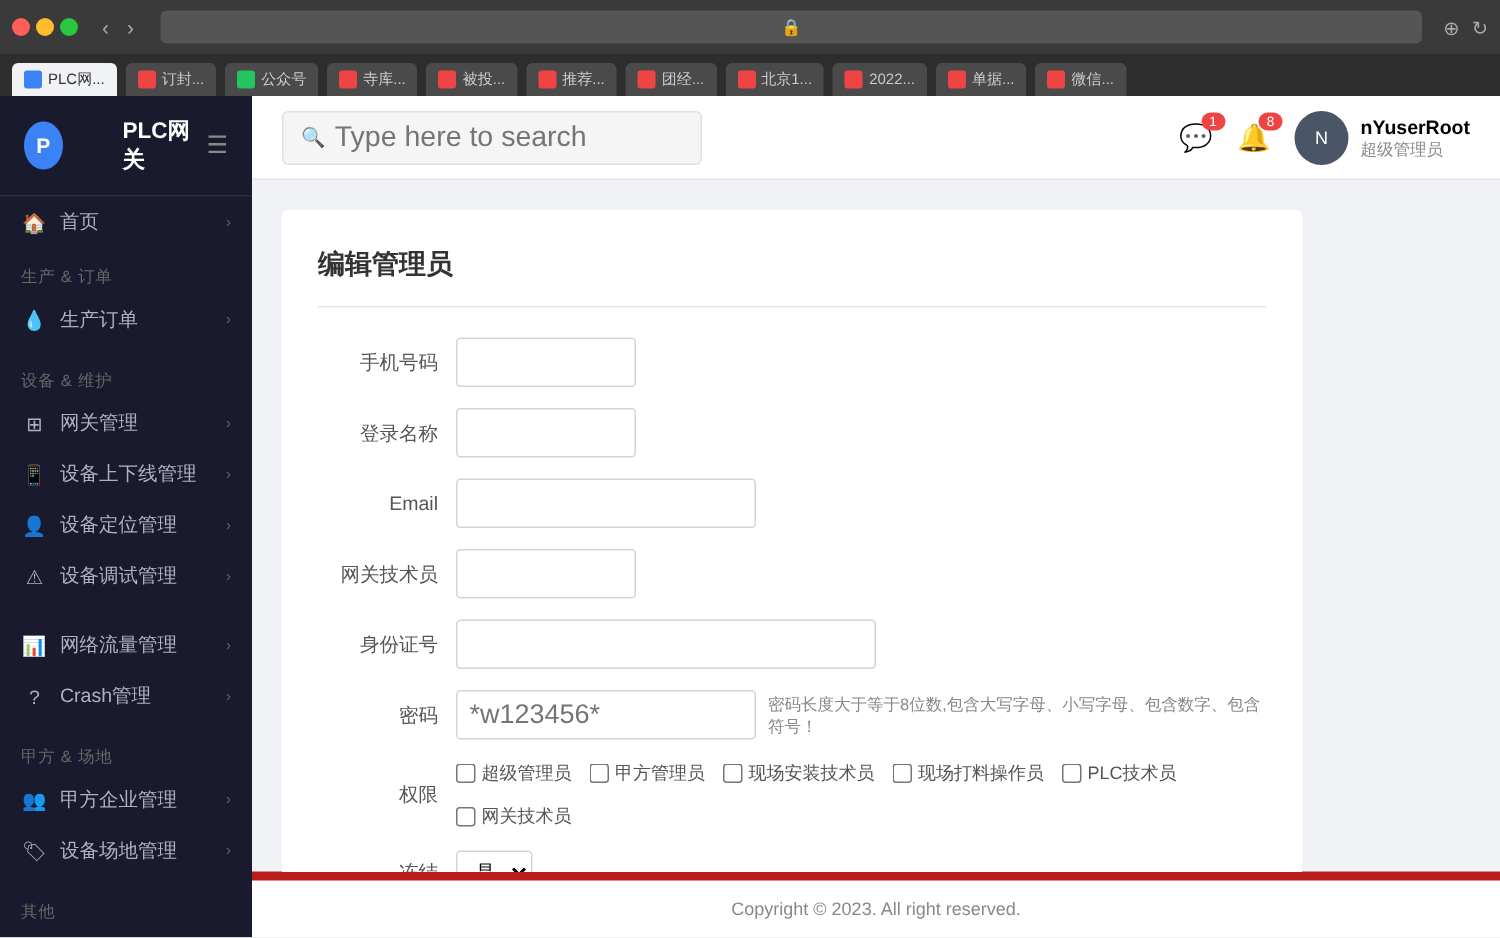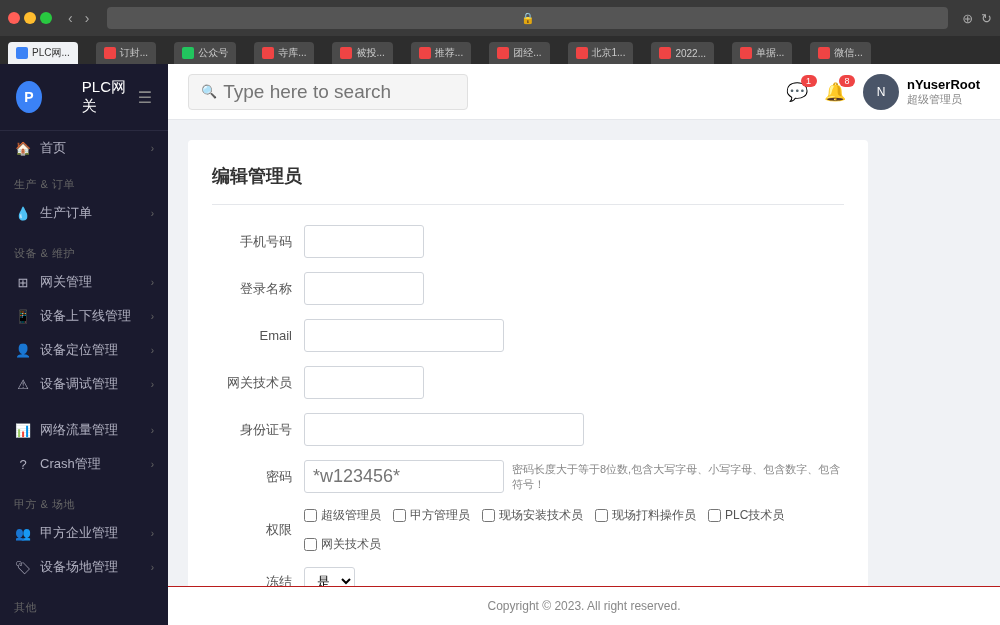--- a/index.html
+++ b/index.html
@@ -11,36 +11,36 @@
     .browser-btn { width: 12px; height: 12px; border-radius: 50%; border: none; cursor: pointer; }
     .btn-red { background: #ff5f57; }
     .btn-yellow { background: #ffbd2e; }
     .btn-green { background: #28c840; }
     .browser-nav { display: flex; gap: 4px; margin-left: 6px; }
     .nav-arrow { background: none; border: none; color: #aaa; font-size: 14px; cursor: pointer; padding: 2px 4px; }
     .address-bar { flex: 1; background: #555; border-radius: 4px; height: 22px; display: flex; align-items: center; justify-content: center; color: #ccc; font-size: 11px; margin: 0 8px; }
     .browser-icons { display: flex; gap: 8px; color: #aaa; font-size: 13px; }
 
     
-    .tabs-bar { background: #2d2d2d; height: 28px; display: flex; align-items: flex-end; padding: 0 8px; gap: 18px; overflow: hidden; flex-shrink: 0; }
+    .tabs-bar { background: #2d2d2d; height: 28px; display: flex; align-items: flex-end; padding: 0 8px; gap: 6px; overflow: hidden; flex-shrink: 0; }
     .tab { background: #4a4a4a; color: #ccc; font-size: 10px; padding: 4px 8px; border-radius: 4px 4px 0 0; display: flex; align-items: center; gap: 4px; white-space: nowrap; max-width: 90px; cursor: pointer; height: 22px; }
     .tab.active { background: #f0f2f5; color: #333; }
     .tab-favicon { width: 12px; height: 12px; background: #888; border-radius: 2px; flex-shrink: 0; }
     .tab-favicon.plc { background: #3b82f6; }
     .tab-favicon.red { background: #ef4444; }
     .tab-favicon.green { background: #22c55e; }
 
     
     .app { display: flex; flex: 1; overflow: hidden; }
 
     
     .sidebar { width: 168px; background: #1a1a2e; color: #c8c8d4; display: flex; flex-direction: column; flex-shrink: 0; overflow-y: auto; }
     .sidebar-logo { display: flex; align-items: center; gap: 8px; padding: 14px 16px; border-bottom: 1px solid #2a2a40; }
     .logo-icon { width: 32px; height: 32px; background: #3b82f6; border-radius: 50%; display: flex; align-items: center; justify-content: center; color: white; font-size: 14px; font-weight: bold; }
-    .logo-text { color: white; font-size: 15px; font-weight: normal; margin-left: 32px; }
+    .logo-text { color: white; font-size: 15px; font-weight: bold; margin-left: 32px; }
     .sidebar-menu-icon { margin-left: auto; color: #888; cursor: pointer; font-size: 16px; }
 
     .sidebar-section { padding: 8px 0 4px 0; }
     .sidebar-section-title { font-size: 11px; color: #666; padding: 4px 14px; letter-spacing: 0.5px; }
     .sidebar-item { display: flex; align-items: center; padding: 8px 14px; cursor: pointer; color: #b0b0c0; font-size: 13px; position: relative; }
     .sidebar-item .item-icon { width: 18px; height: 18px; margin-right: 8px; flex-shrink: 0; display: flex; align-items: center; justify-content: center; }
     .sidebar-item .chevron { margin-left: auto; font-size: 10px; color: #666; }
 
     
     .main { flex: 1; display: flex; flex-direction: column; overflow: hidden; }
@@ -71,21 +71,21 @@
     .input-lg { width: 280px; }
 
     .password-hint { font-size: 11px; color: #888; margin-left: 8px; }
 
     .checkboxes { display: flex; align-items: center; gap: 12px; flex-wrap: wrap; }
     .checkbox-item { display: flex; align-items: center; gap: 4px; font-size: 12px; color: #555; }
     .checkbox-item input { cursor: pointer; }
 
     .select-input { border: 1px solid #d1d5db; border-radius: 3px; padding: 5px 8px; font-size: 13px; background: white; cursor: pointer; outline: none; }
 
-    .footer { background: white; text-align: center; padding: 12px; font-size: 12px; color: #888; border-top: 1px solid #b91c1c; flex-shrink: 0; }
+    .footer { background: white; text-align: center; padding: 12px; font-size: 12px; color: #888; border-top: 6px solid #b91c1c; flex-shrink: 0; }
   </style>
 </head>
 <body>
 
 <div class="browser-bar">
   <div class="browser-controls">
     <button class="browser-btn btn-red"></button>
     <button class="browser-btn btn-yellow"></button>
     <button class="browser-btn btn-green"></button>
   </div>

